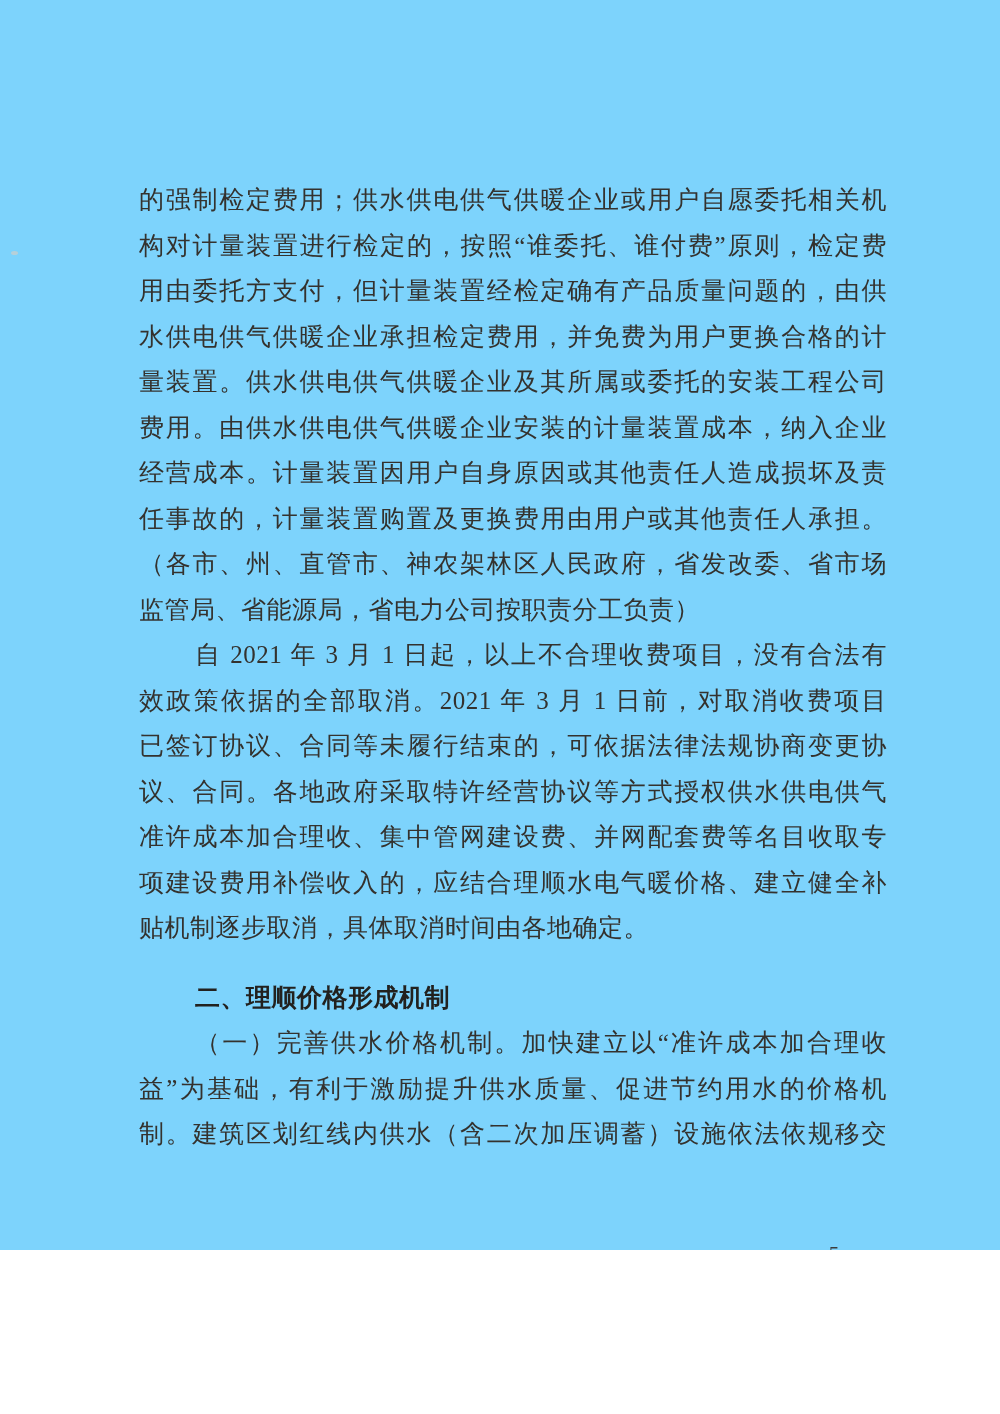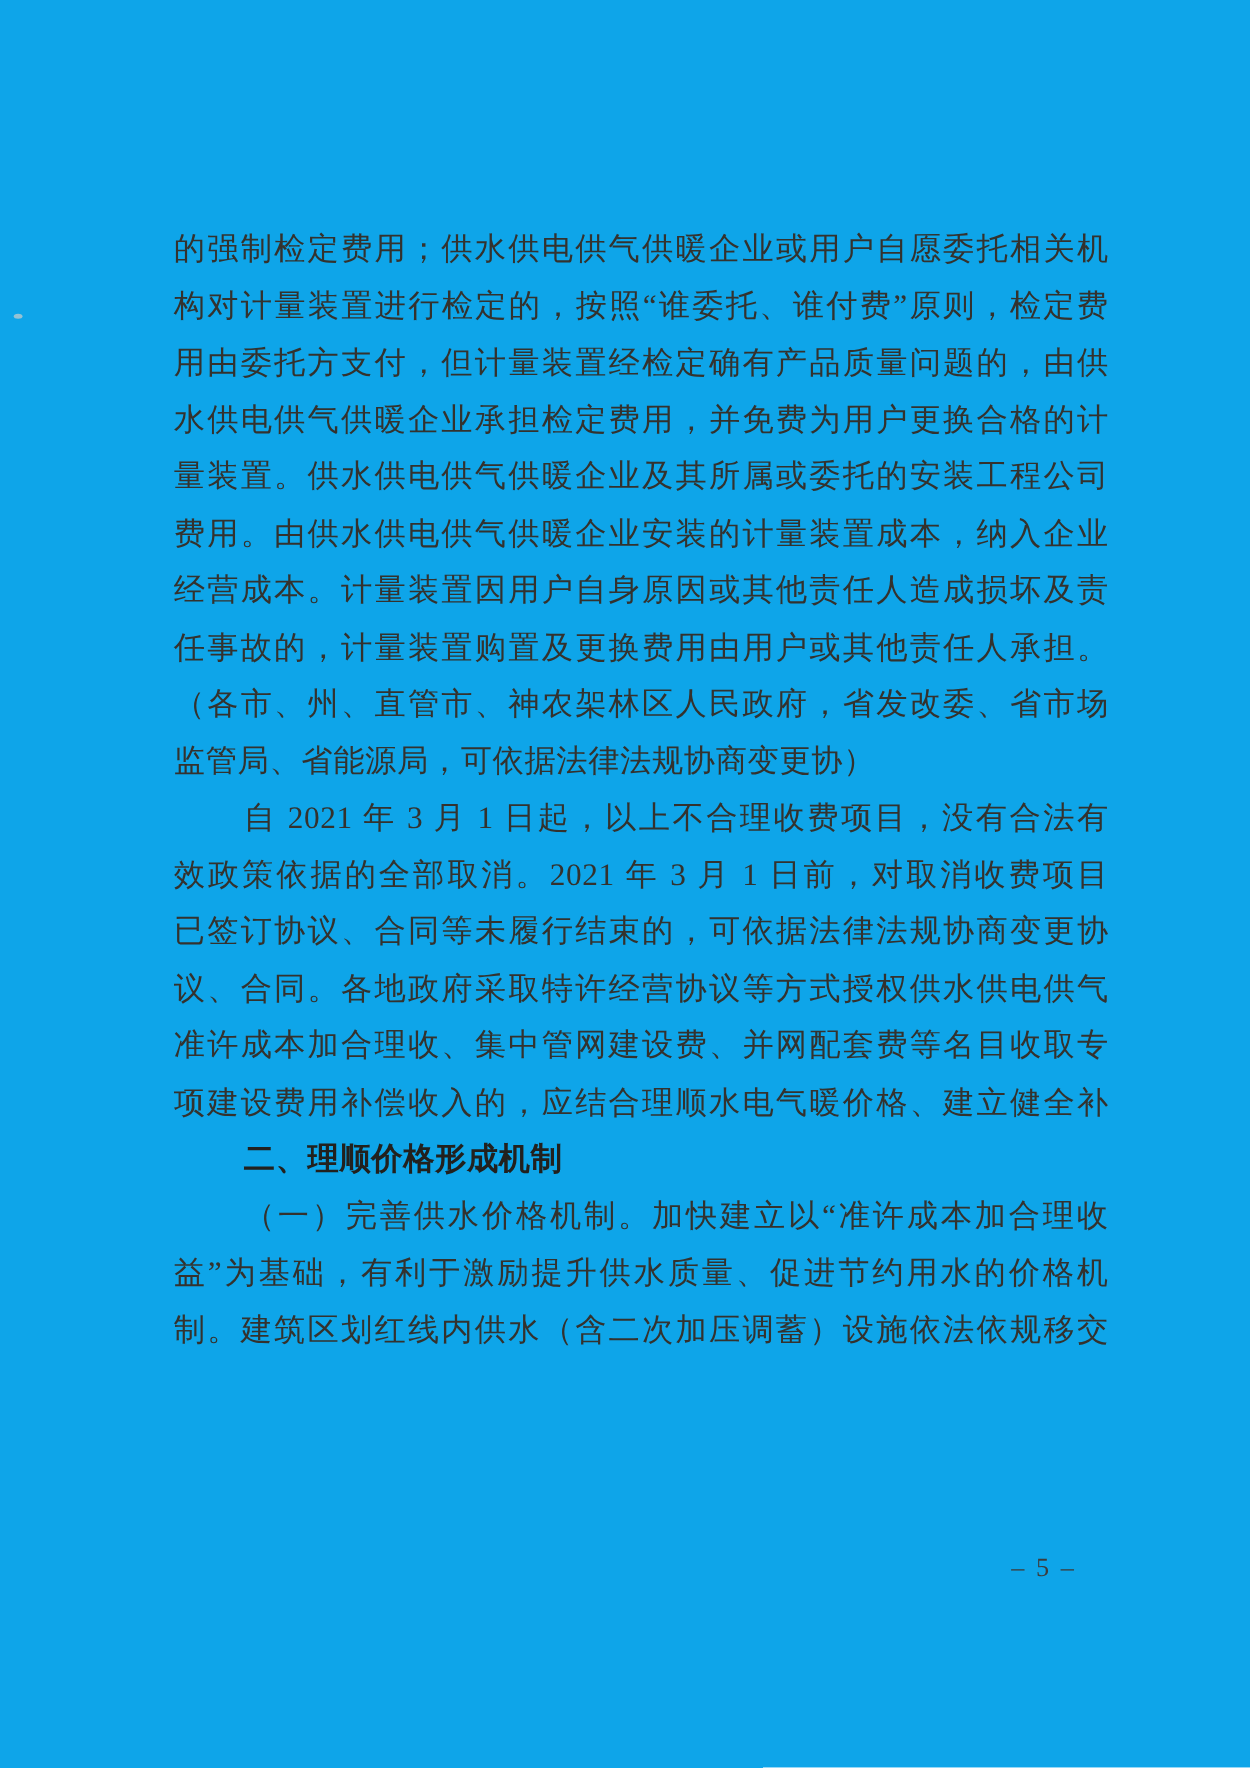--- a/index.html
+++ b/index.html
@@ -3,22 +3,22 @@
 <meta charset="utf-8">
 <style>
   html, body {
     margin: 0;
     padding: 0;
     background: #ffffff;
   }
   .page {
     position: relative;
     width: 1000px;
-    height: 1414px;
-    background: #0ea5e9;
+    height: 1250px;
+    background: #7dd3fc;
     overflow: hidden;
     font-family: "Liberation Serif", "DejaVu Serif", serif;
     color: #34322e;
   }
   .text-block {
     position: absolute;
     left: 139px;
     top: 177px;
     width: 748px;
   }
@@ -35,20 +35,21 @@
     text-align: left;
     text-align-last: left;
   }
   .line.indent {
     text-indent: 56px;
   }
   .line.heading {
     font-family: "Liberation Sans", "DejaVu Sans", sans-serif;
     font-weight: 700;
     color: #22211e;
+    margin-top: 24px;
   }
   .page-number {
     position: absolute;
     top: 1242px;
     left: 760px;
     width: 150px;
     text-align: center;
     font-size: 21px;
     letter-spacing: 2px;
     color: #3c3c3c;
@@ -72,26 +73,27 @@
   <div class="text-block" id="textBlock">
       <div class="line">的强制检定费用；供水供电供气供暖企业或用户自愿委托相关机</div>
       <div class="line">构对计量装置进行检定的，按照“谁委托、谁付费”原则，检定费</div>
       <div class="line">用由委托方支付，但计量装置经检定确有产品质量问题的，由供</div>
       <div class="line">水供电供气供暖企业承担检定费用，并免费为用户更换合格的计</div>
       <div class="line">量装置。供水供电供气供暖企业及其所属或委托的安装工程公司</div>
       <div class="line">费用。由供水供电供气供暖企业安装的计量装置成本，纳入企业</div>
       <div class="line">经营成本。计量装置因用户自身原因或其他责任人造成损坏及责</div>
       <div class="line">任事故的，计量装置购置及更换费用由用户或其他责任人承担。</div>
       <div class="line">（各市、州、直管市、神农架林区人民政府，省发改委、省市场</div>
-      <div class="line nojust">监管局、省能源局，可依据法律法规协商变更协）</div>
+      <div class="line nojust">监管局、省能源局，省电力公司按职责分工负责）</div>
       <div class="line indent">自 2021 年 3 月 1 日起，以上不合理收费项目，没有合法有</div>
       <div class="line">效政策依据的全部取消。2021 年 3 月 1 日前，对取消收费项目</div>
       <div class="line">已签订协议、合同等未履行结束的，可依据法律法规协商变更协</div>
       <div class="line">议、合同。各地政府采取特许经营协议等方式授权供水供电供气</div>
       <div class="line">准许成本加合理收、集中管网建设费、并网配套费等名目收取专</div>
       <div class="line">项建设费用补偿收入的，应结合理顺水电气暖价格、建立健全补</div>
+      <div class="line nojust">贴机制逐步取消，具体取消时间由各地确定。</div>
       <div class="line nojust indent heading">二、理顺价格形成机制</div>
       <div class="line indent">（一）完善供水价格机制。加快建立以“准许成本加合理收</div>
       <div class="line">益”为基础，有利于激励提升供水质量、促进节约用水的价格机</div>
       <div class="line">制。建筑区划红线内供水（含二次加压调蓄）设施依法依规移交</div>
     </div>
   <div class="page-number">– 5 –</div>
 </div>
 
 </body></html>

